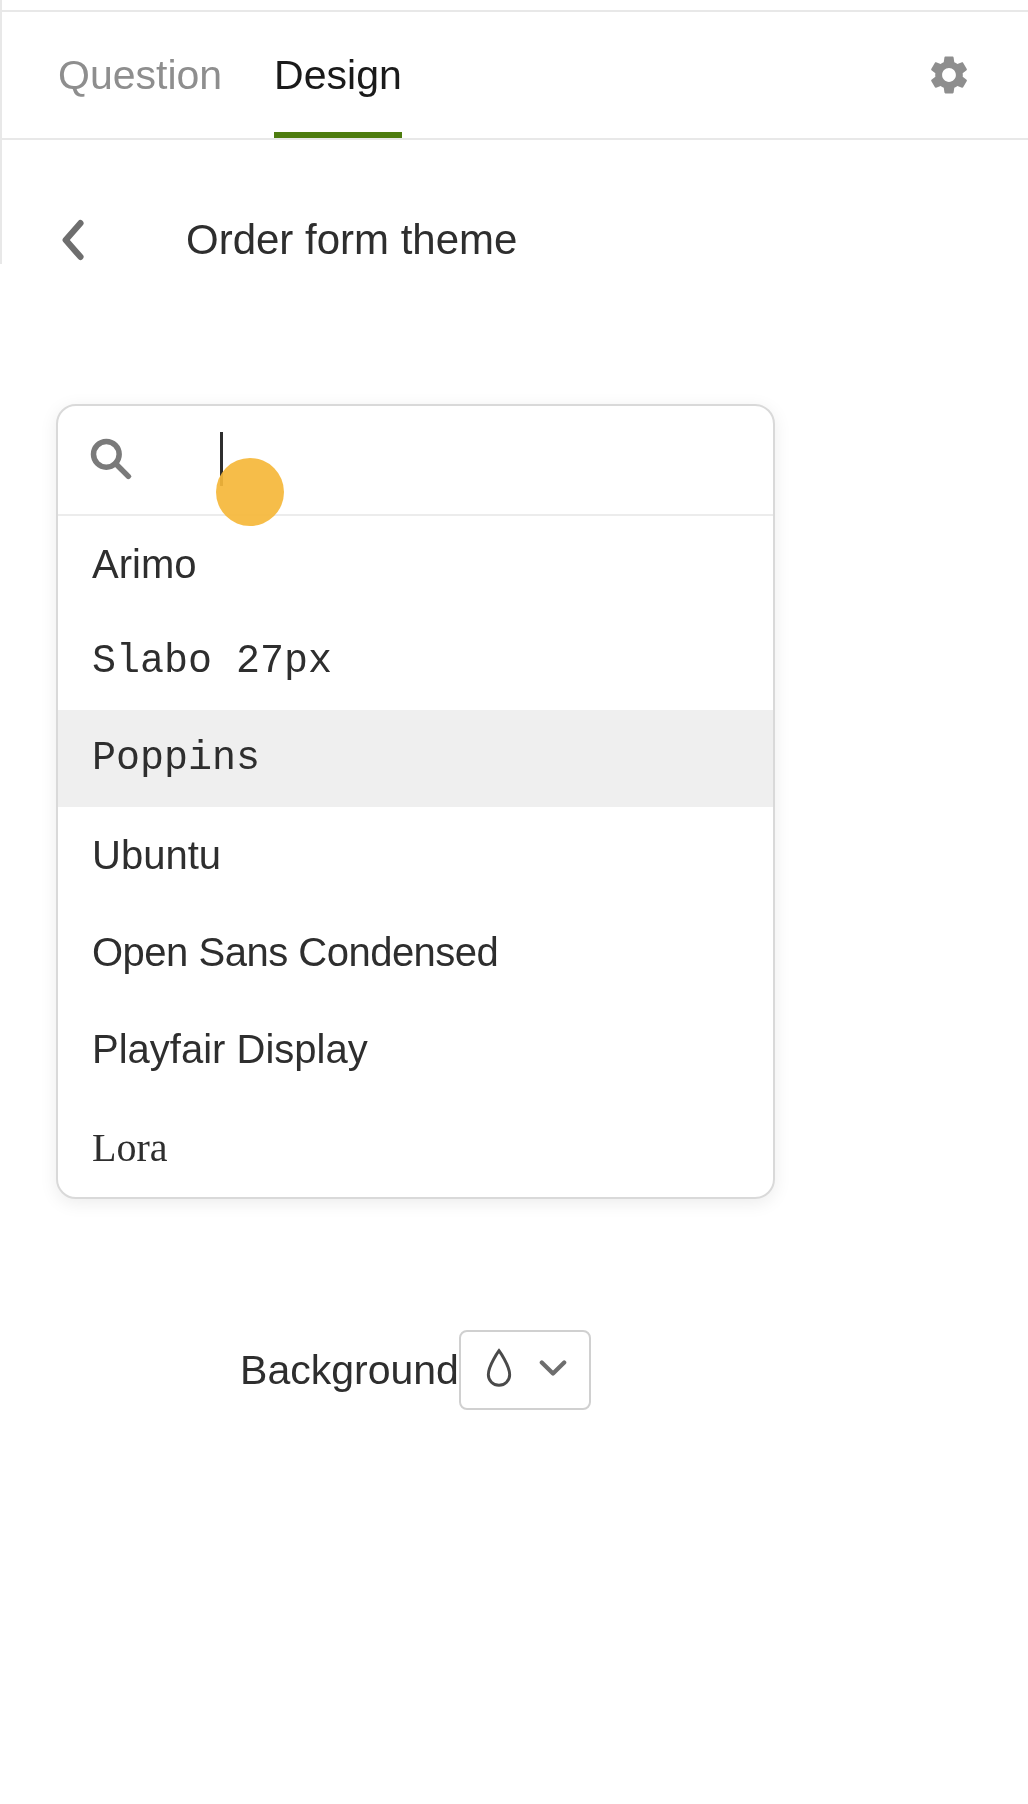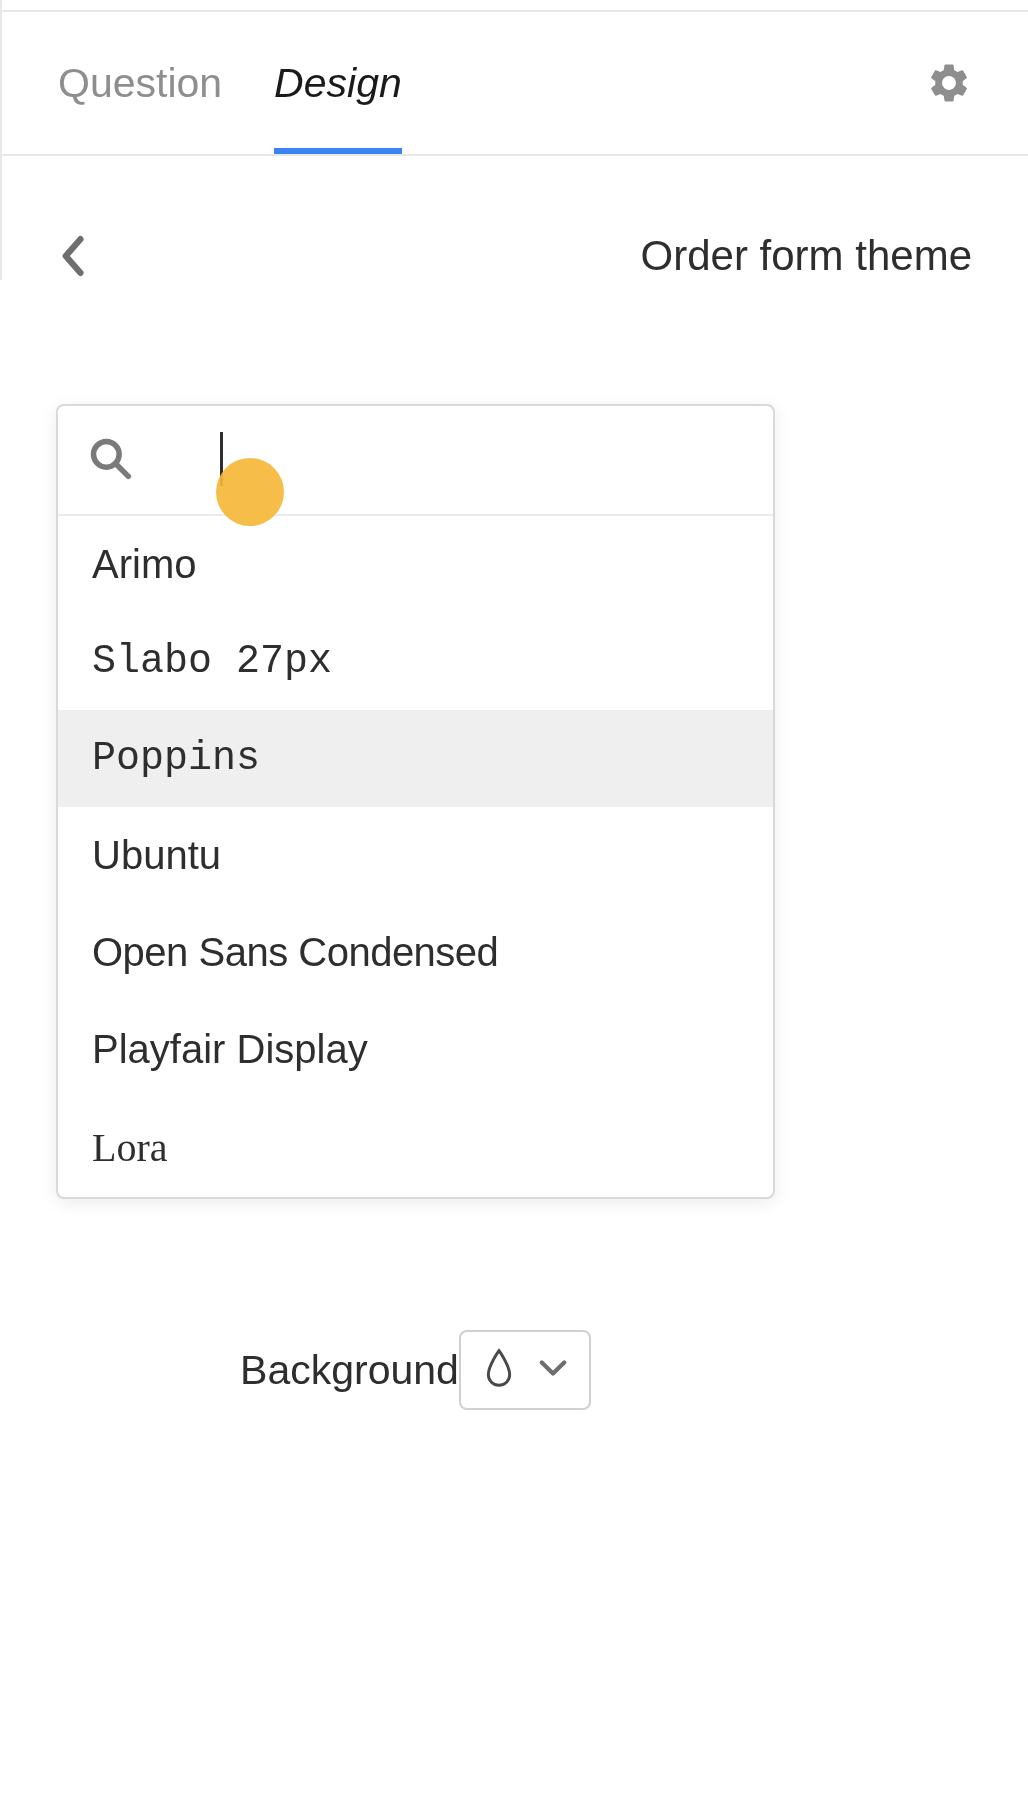--- a/index.html
+++ b/index.html
@@ -19,60 +19,58 @@
       border-left: 2px solid #e8e8e8;
     }
     .top-border {
       height: 12px;
       border-bottom: 2px solid #e8e8e8;
     }
     .tabs-row {
       display: flex;
       align-items: center;
       padding: 0 56px 0 56px;
-      height: 144px;
+      height: 128px;
       border-bottom: 2px solid #e8e8e8;
       gap: 52px;
     }
     .tab {
       font-size: 41px;
       font-weight: 400;
       color: #8e8e8e;
       cursor: pointer;
       height: 100%;
       display: flex;
       align-items: center;
     }
     .tab.active {
       color: #1a1a1a;
       font-weight: 500;
-      border-bottom: 6px solid #3b82f6;
+      border-bottom: 6px solid #4d7c0f;
       padding-top: 6px;
-      font-style: italic;
     }
     .spacer {
       flex: 1;
     }
     .gear-icon {
       color: #8e8e8e;
       cursor: pointer;
       display: flex;
       align-items: center;
     }
     .gear-icon svg {
       width: 46px;
       height: 46px;
       fill: #8e8e8e;
     }
     .theme-header {
       display: flex;
       align-items: center;
       padding: 76px 56px 0 56px;
       gap: 100px;
-      justify-content: space-between;
     }
     .back-chevron {
       cursor: pointer;
       display: flex;
       align-items: center;
     }
     .back-chevron svg {
       width: 28px;
       height: 42px;
     }
@@ -81,21 +79,21 @@
       font-weight: 400;
       color: #2e2e2e;
     }
     .dropdown-panel {
       position: absolute;
       top: 404px;
       left: 56px;
       width: 719px;
       background: #ffffff;
       border: 2px solid #d9d9d9;
-      border-radius: 8px;
+      border-radius: 20px;
       box-shadow: 0 4px 18px rgba(0,0,0,0.08);
       z-index: 10;
     }
     .search-row {
       display: flex;
       align-items: center;
       padding: 30px 30px;
       border-bottom: 2px solid #ececec;
       gap: 26px;
       position: relative;

